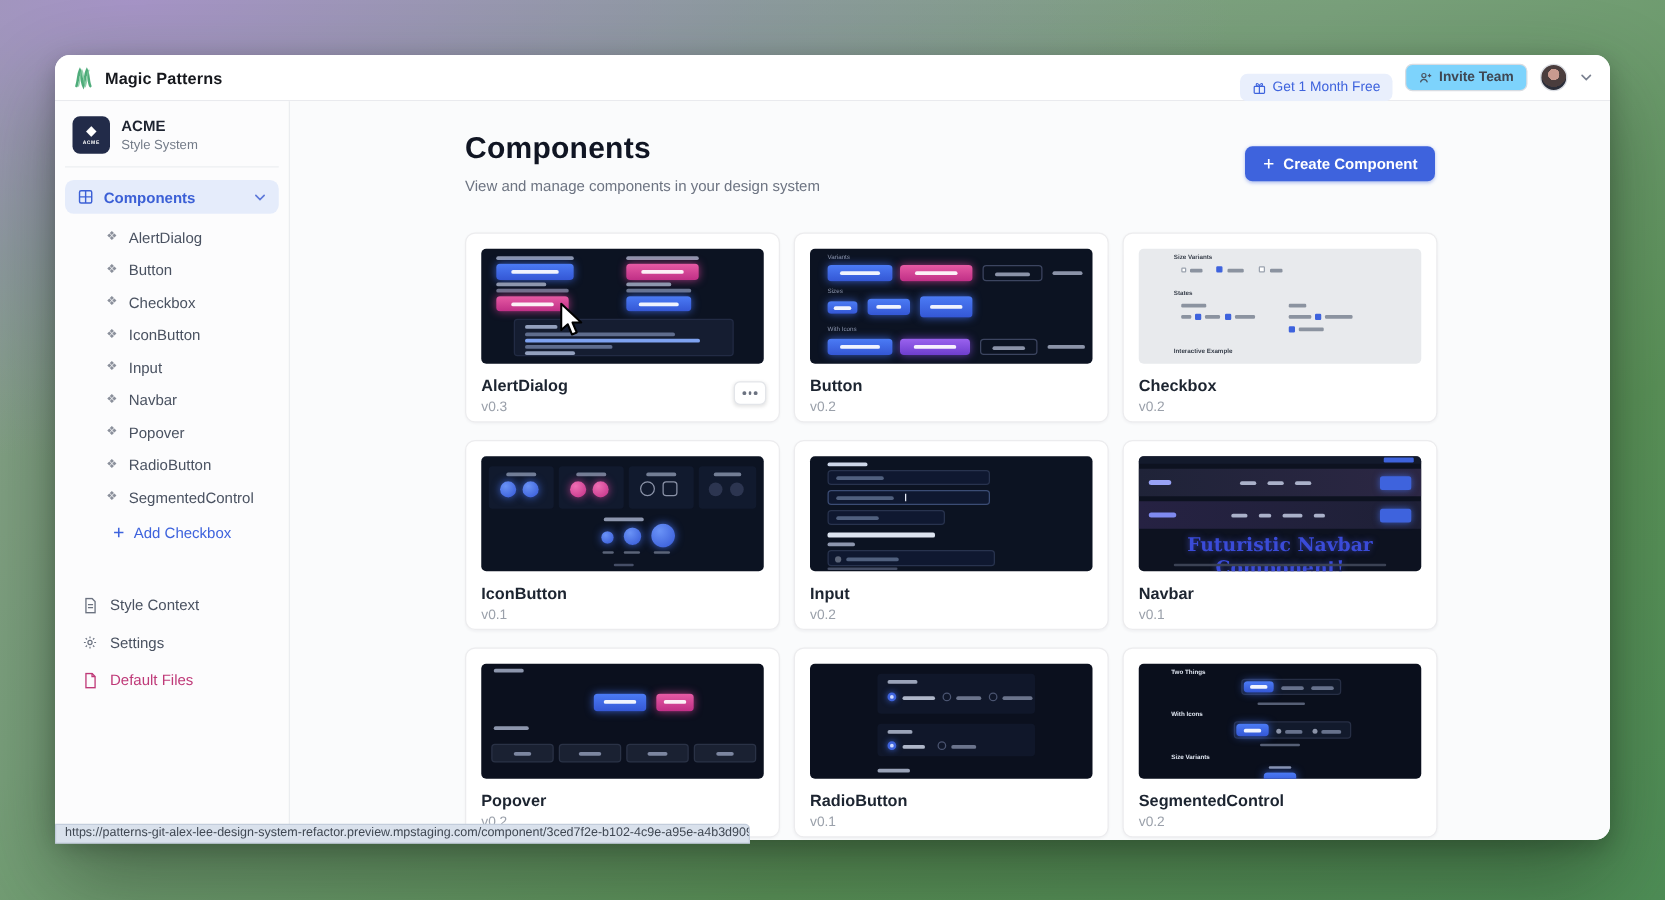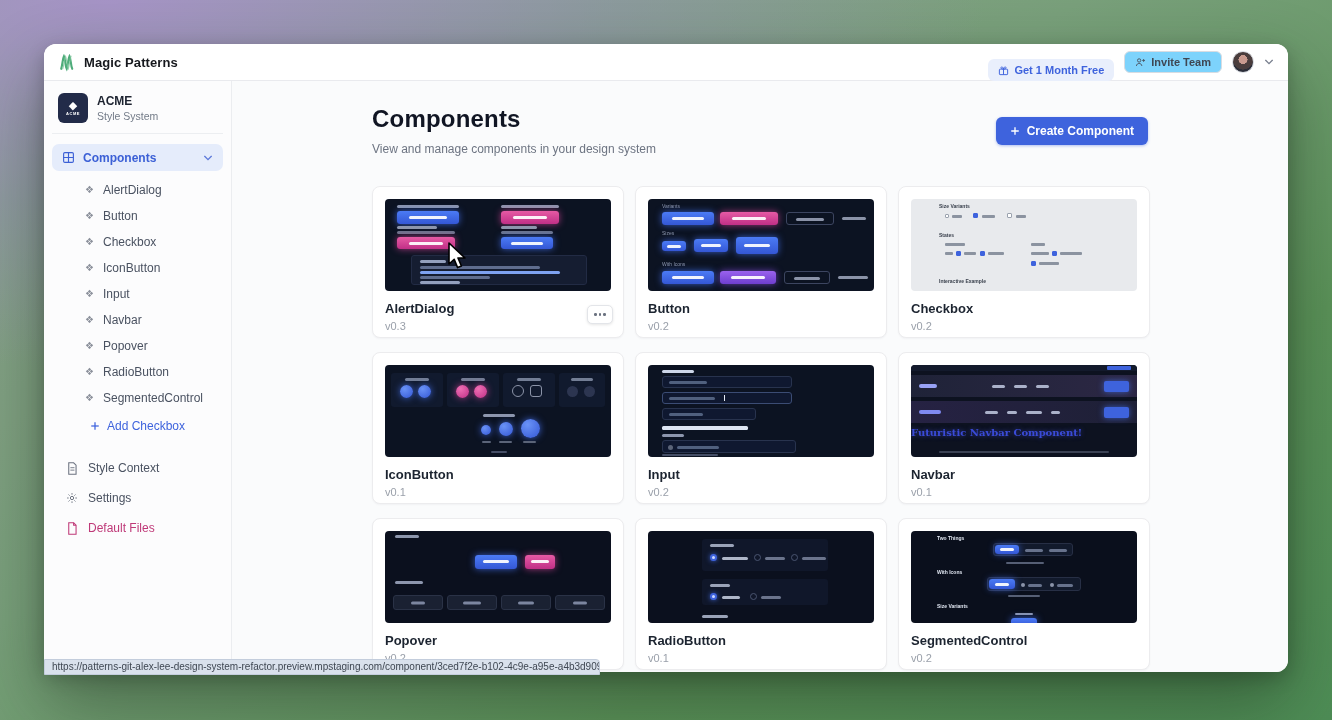--- a/index.html
+++ b/index.html
@@ -16,21 +16,21 @@
     box-shadow:0 30px 70px rgba(25,40,25,.45), 0 6px 18px rgba(0,0,0,.22);
     display:flex; flex-direction:column;
   }
   
   .app-header { height:37px; flex:0 0 37px; background:#fff; border-bottom:1px solid #e9eaee;
     display:flex; align-items:center; justify-content:space-between; padding:0 14px; }
   .brand { display:flex; align-items:center; gap:7px; }
   .brand-name { font-size:13px; font-weight:bold; color:#16181d; letter-spacing:.1px; }
   .hdr-right { display:flex; align-items:center; gap:10px; }
   .btn-promo { display:flex; align-items:center; gap:5px; background:#e9effc; color:#3e63dd;
-    border:none; border-radius:6px; font-size:11px; font-weight:700; padding:5px 10px; cursor:pointer;margin-top:16px; }
+    border:none; border-radius:6px; font-size:11px; font-weight:400; padding:5px 10px; cursor:pointer;margin-top:16px; }
   .btn-invite { display:flex; align-items:center; gap:5px; background:#7dd3fc; color:#3f4753;
     border:1px solid #d8dce2; border-radius:6px; font-size:11px; font-weight:600; padding:4px 10px; cursor:pointer; }
   .avatar { width:22px; height:22px; border-radius:50%;
     background:radial-gradient(circle at 50% 38%, #c99a8f 0 28%, #4a3d3d 29% 62%, #2b2e39 63%); border:1px solid #d9dce2; }
   .chev { color:#7a8190; }
   
   .app-body { flex:1; display:flex; min-height:0; }
   .sidebar { width:188px; flex:0 0 188px; background:#fcfcfd; border-right:1px solid #ebedf0; padding:8px 8px 0; }
   .ws { display:flex; align-items:center; gap:9px; padding:4px 6px 10px; border-bottom:1px solid #eceef1; }
   .ws-logo { width:30px; height:30px; border-radius:6px; background:#222b49; color:#fff;
@@ -40,21 +40,21 @@
   .ws-name { font-size:12px; font-weight:bold; color:#1d2330; }
   .ws-sub { font-size:10.5px; color:#737b88; margin-top:2px; }
   .nav-pill { margin:10px 0 6px; height:27px; border-radius:7px; background:#e5ecfb; color:#3c60d6;
     display:flex; align-items:center; gap:8px; padding:0 10px; font-size:12px; font-weight:600; cursor:pointer; }
   .nav-pill .spacer { flex:1; }
   .side-item { display:flex; align-items:center; gap:9px; padding:6px 0 6px 33px;
     font-size:12px; color:#4a5261; cursor:pointer; }
   .side-item .cmp-ic { color:#8b909b; font-size:10px; line-height:1; }
   .add-item { display:flex; align-items:center; gap:7px; padding:8px 0 8px 38px;
     font-size:12px; color:#3e63dd; font-weight:500; cursor:pointer; }
-  .side-links { margin-top:12px; }
+  .side-links { margin-top:28px; }
   .side-link { display:flex; align-items:center; gap:10px; padding:8px 0 8px 14px;
     font-size:12px; color:#4a5261; cursor:pointer; }
   .side-link.pink { color:#bf3978; }
   .side-link svg { flex:0 0 auto; }
   
   .main { flex:1; background:#fafbfc; padding:24px 140px 0; min-width:0; }
   .main-head { display:flex; align-items:center; justify-content:space-between; }
   .page-title { font-size:24px; font-weight:800; color:#101523; letter-spacing:.2px; }
   .page-sub { font-size:12px; color:#6d7482; margin-top:9px; }
   .btn-create { display:flex; align-items:center; gap:7px; background:#3e63dd; color:#fff; border:none;
@@ -101,22 +101,22 @@
   .gbar { position:absolute; height:2.5px; border-radius:1px; background:#8b93a0; }
   .seg-wrap { position:absolute; background:#121a2c; border:1px solid #272f45; border-radius:3px; }
   .panel { position:absolute; background:#111a2e; border-radius:3px; }
   .code { position:absolute; background:#151d31; border:1px solid #222b44; border-radius:3px; }
   
   .nstrip { position:absolute; left:0; width:226px; height:22px; display:flex; align-items:center; padding:0 8px; }
   .nstrip .logo { width:18px; height:4px; border-radius:2px; background:#98a2f5; }
   .nstrip .links { flex:1; display:flex; justify-content:center; gap:9px; }
   .nstrip .links b { width:13px; height:3px; border-radius:1.5px; background:#aab1c9; }
   .nstrip .nbtn { width:25px; height:11px; border-radius:2px; background:#3e63dd; box-shadow:0 0 6px rgba(70,115,245,.7); }
-  .nav-cap { position:absolute; left:0; right:0; top:62px; text-align:left;
-    font-family:"DejaVu Serif", serif; font-size:10px; font-weight:bold; color:#3a4bd8;
+  .nav-cap { position:absolute; left:0; right:0; top:62px; text-align:center;
+    font-family:"DejaVu Serif", serif; font-size:15px; font-weight:bold; color:#3a4bd8;
     text-shadow:0 0 5px rgba(90,100,255,.55); }
   
   .statusbar { position:absolute; left:44px; top:659px; width:556px; height:16px;
     background:#d9e1ec; border:1px solid #c3cddc; border-radius:0 4px 0 0;
     font-size:10px; color:#3f4752; line-height:14px; padding:0 7px;
     white-space:nowrap; overflow:hidden; z-index:5; }
   .cursor { position:absolute; left:446px; top:241px; z-index:9; pointer-events:none; }
   svg { display:block; }
 </style>
 </head>

